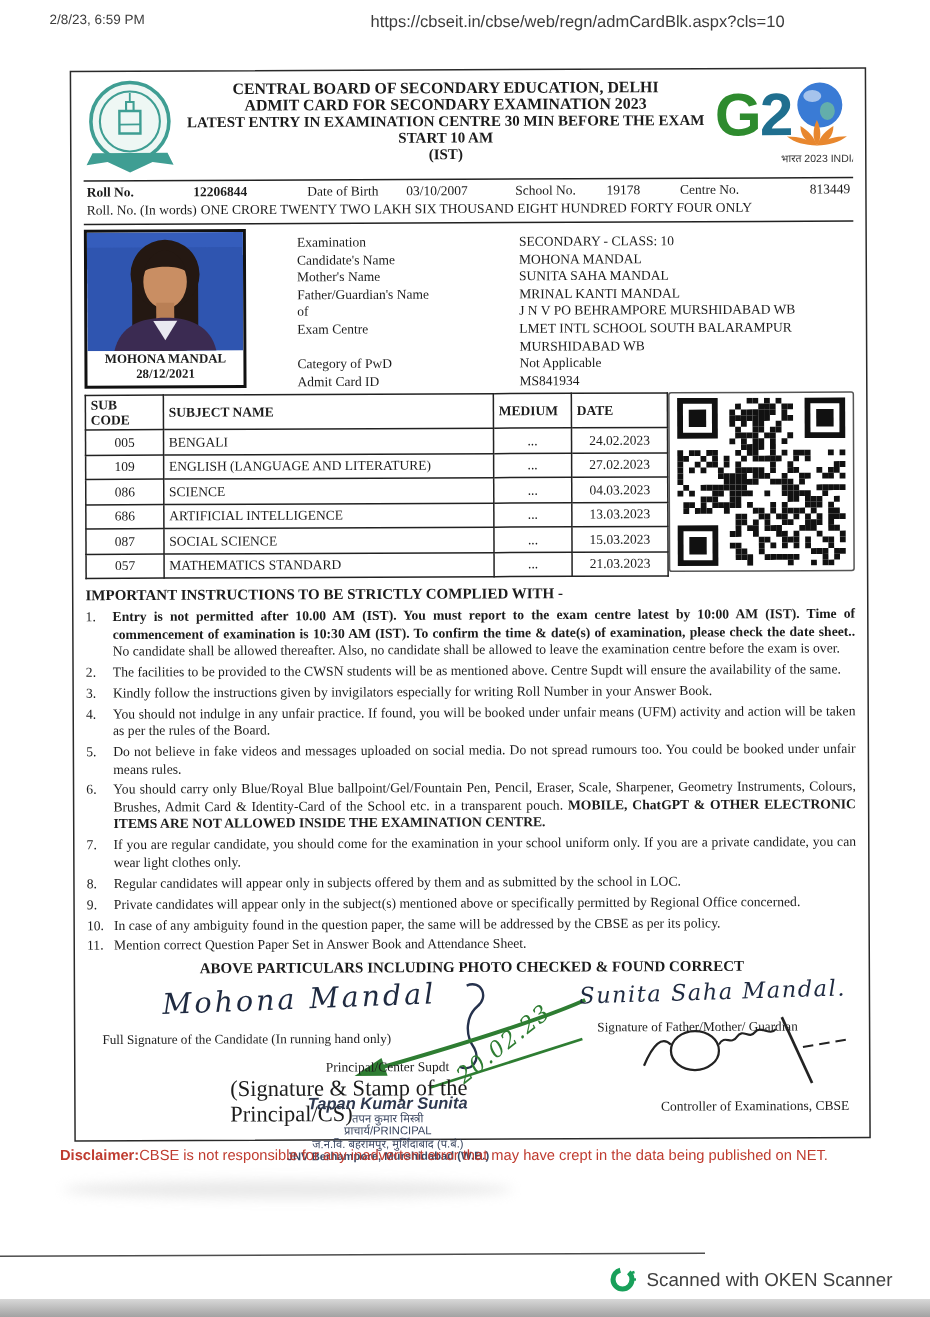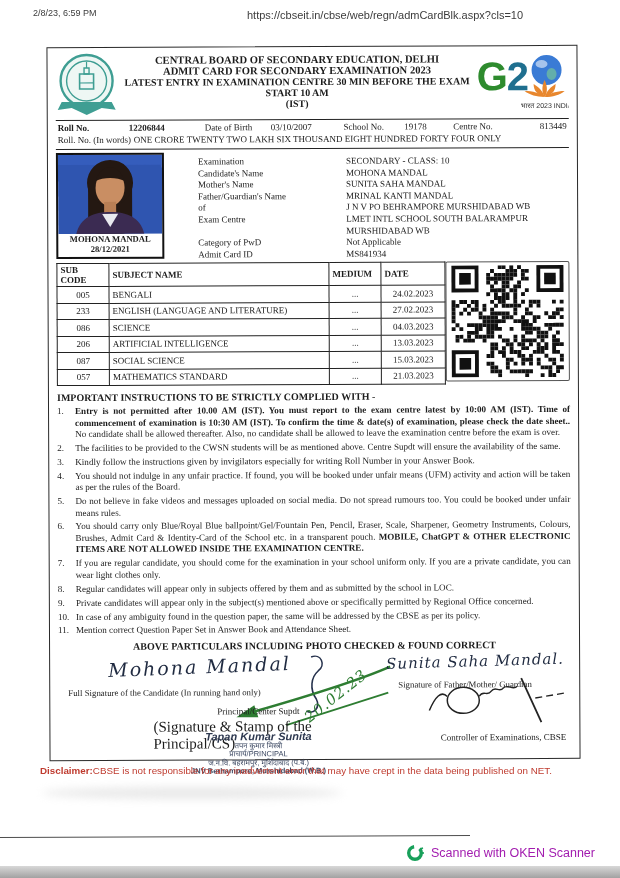--- a/index.html
+++ b/index.html
@@ -83,21 +83,21 @@
   .disclaimer b { font-weight:bold; }
 
   .smudge { position:absolute; left:42px; top:787px; width:300px; height:12px;
             background:#cfcfcf; border-radius:50%; opacity:.45; filter:blur(4px); }
   .page-edge-line { position:absolute; left:0; top:836px; width:470px; border-top:1.8px solid #4d4d4d;
                     transform:rotate(-0.25deg); }
   .bottom-band { position:absolute; left:0; top:866px; width:620px; height:12px;
                  background:linear-gradient(#d8d8d8, #a2a2a2); }
 
   .oken { position:absolute; left:406px; top:844px; display:flex; align-items:center;
-          font-family:"Liberation Sans", sans-serif; font-size:12.5px; color:#a21caf; }
+          font-family:"Liberation Sans", sans-serif; font-size:12.5px; color:#404040; }
   .oken-icon { width:18px; height:18px; margin-right:7px; }
 </style>
 </head>
 <body>
 
 <div class="print-header">
   <span class="ph-time">2/8/23, 6:59 PM</span>
   <span class="ph-url">https://cbseit.in/cbse/web/regn/admCardBlk.aspx?cls=10</span>
 </div>
 
@@ -234,35 +234,35 @@
       <tbody>
 
           <tr>
             <td class="c-code">005</td>
             <td>BENGALI</td>
             <td class="c-med">...</td>
             <td class="c-date">24.02.2023</td>
           </tr>
 
           <tr>
-            <td class="c-code">233</td>
+            <td class="c-code">109</td>
             <td>ENGLISH (LANGUAGE AND LITERATURE)</td>
             <td class="c-med">...</td>
             <td class="c-date">27.02.2023</td>
           </tr>
 
           <tr>
             <td class="c-code">086</td>
             <td>SCIENCE</td>
             <td class="c-med">...</td>
             <td class="c-date">04.03.2023</td>
           </tr>
 
           <tr>
-            <td class="c-code">206</td>
+            <td class="c-code">686</td>
             <td>ARTIFICIAL INTELLIGENCE</td>
             <td class="c-med">...</td>
             <td class="c-date">13.03.2023</td>
           </tr>
 
           <tr>
             <td class="c-code">087</td>
             <td>SOCIAL SCIENCE</td>
             <td class="c-med">...</td>
             <td class="c-date">15.03.2023</td>

